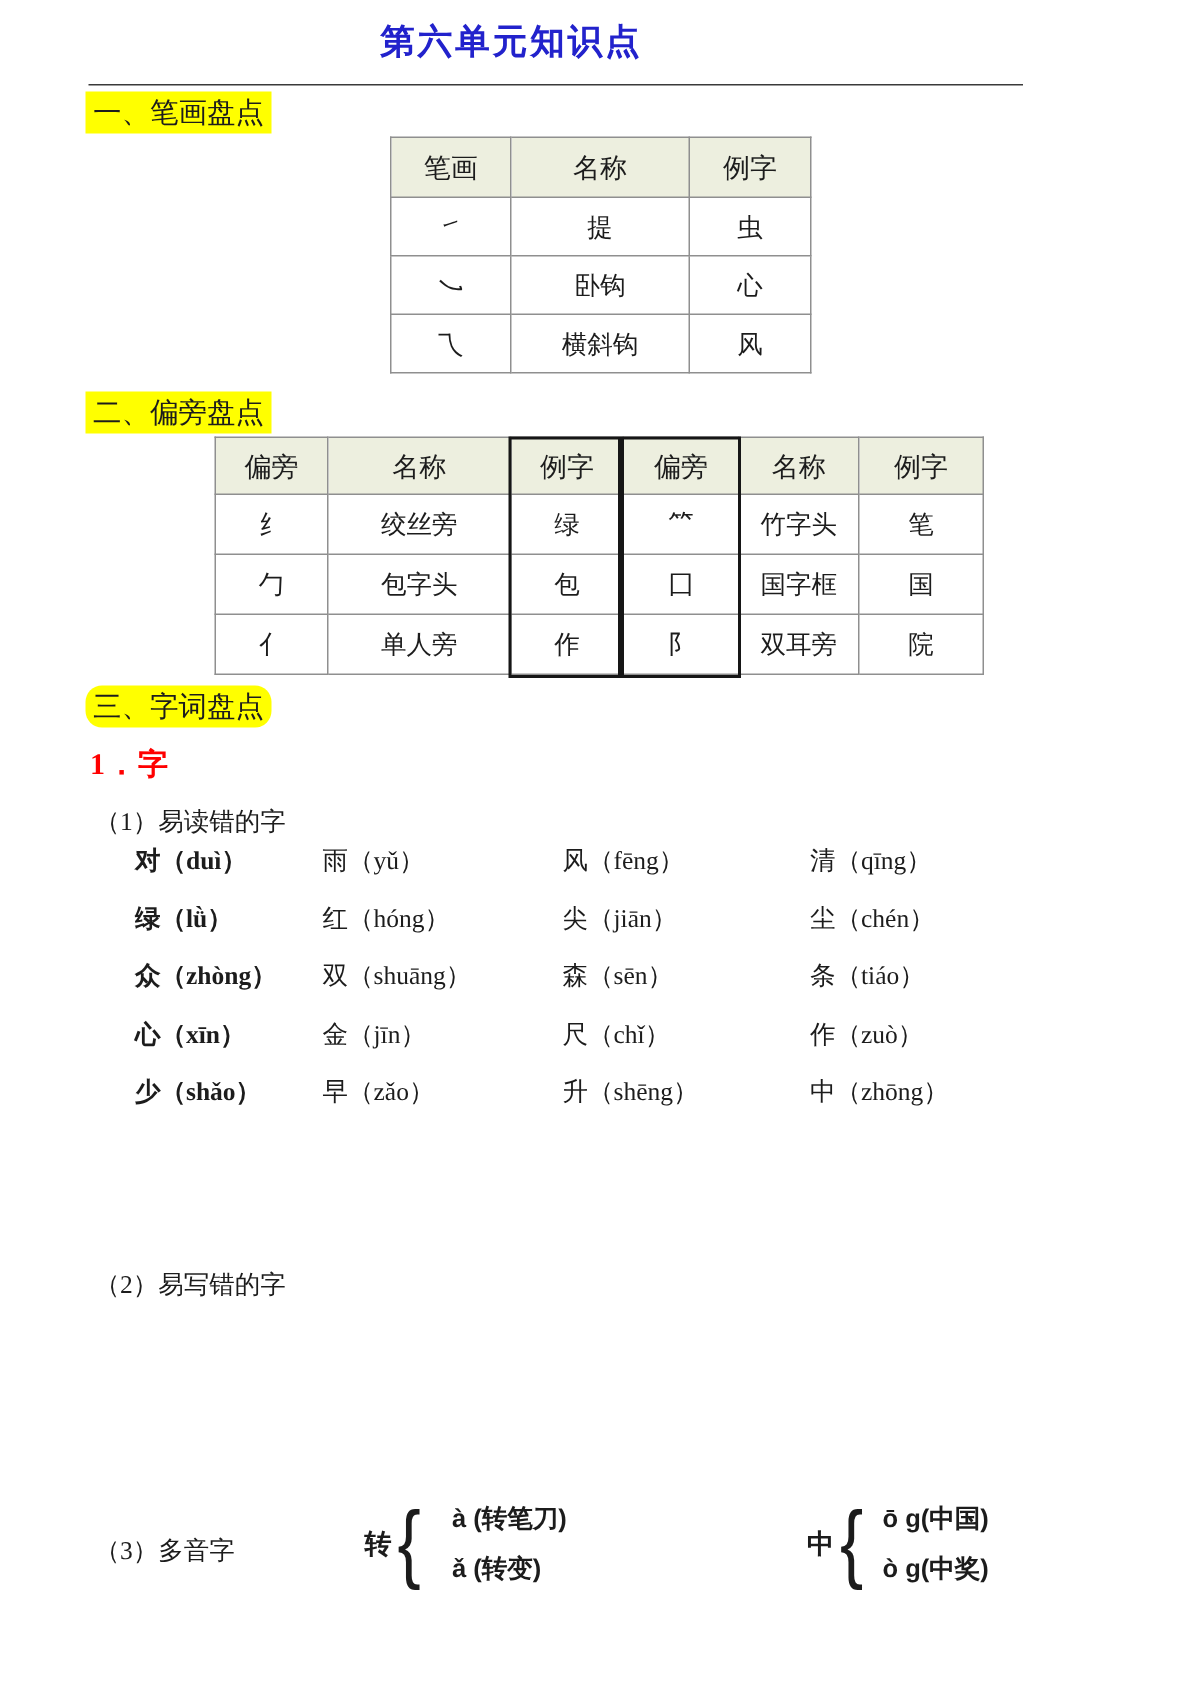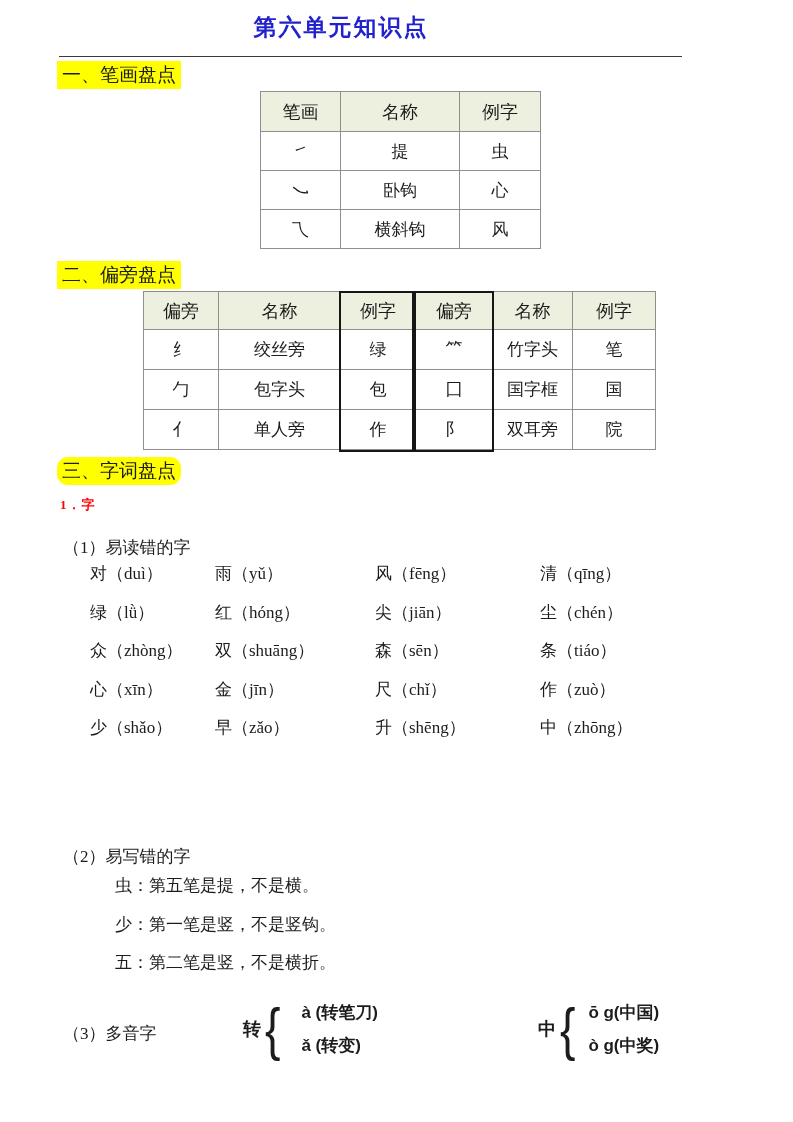--- a/index.html
+++ b/index.html
@@ -22,30 +22,30 @@
   th{background:#edefdf;font-weight:normal;font-size:18px;height:39px;}
   .t1{top:91px;left:260px;}
   .t1 td{height:38px;}
   .t2wrap{top:291px;left:143px;width:516px;height:162px;}
   .t2 th{height:37px;}
   .t2 td{height:39px;}
   .box{position:absolute;border:2px solid #161616;pointer-events:none;}
   #boxA{left:196px;top:0;width:71px;height:157px;}
   #boxB{left:271px;top:0;width:76px;height:157px;}
 
-  .red-head{top:496px;left:60px;font-size:13px;color:#ff0000;font-weight:bold;letter-spacing:1px;}
+  .red-head{top:496px;left:60px;font-size:20px;color:#ff0000;font-weight:bold;letter-spacing:1px;}
   .subhead{font-size:17px;}
   #sub1{top:536px;left:63px;}
   #sub2{top:845px;left:63px;}
   #sub3{top:1022px;left:63px;}
 
   .pygrid{top:562px;left:90px;width:650px;}
   .pyrow{position:relative;height:38.6px;}
   .py{position:absolute;top:0;white-space:nowrap;font-size:17px;}
-  .c0{left:0;} .c1{left:125px;} .c2{left:285px;} .c3{left:450px;}
+  .c0{left:0;font-weight:bold;} .c1{left:125px;} .c2{left:285px;} .c3{left:450px;}
 
   .notes{top:874px;left:115px;}
   .note{height:38.6px;font-size:17px;white-space:nowrap;}
 
   .dy{display:flex;align-items:center;}
   #dy1{top:996px;left:243px;}
   #dy2{top:996px;left:538px;}
   .dy-char{font-size:18px;font-weight:bold;}
   .brace{font-size:58px;font-weight:100;line-height:0.9;margin:0 1px 0 2px;
          font-family:"Liberation Sans","DejaVu Sans",sans-serif;transform:scaleX(.8);}
@@ -181,25 +181,20 @@
     <div class="pyrow">
       <span class="py c0">少（shǎo）</span>
       <span class="py c1">早（zǎo）</span>
       <span class="py c2">升（shēng）</span>
       <span class="py c3">中（zhōng）</span>
     </div>
   </div>
 
   <div class="abs subhead" id="sub2">（2）易写错的字</div>
 
-  <div class="abs notes">
-    <div class="note">虫：第五笔是提，不是横。</div>
-    <div class="note">少：第一笔是竖，不是竖钩。</div>
-    <div class="note">五：第二笔是竖，不是横折。</div>
-  </div>
 
   <div class="abs subhead" id="sub3">（3）多音字</div>
 
   <div class="abs dy" id="dy1">
     <span class="dy-char">转</span>
     <span class="brace">{</span>
     <div class="dy-lines">
       <div>à (转笔刀)</div>
       <div>ǎ (转变)</div>
     </div>

